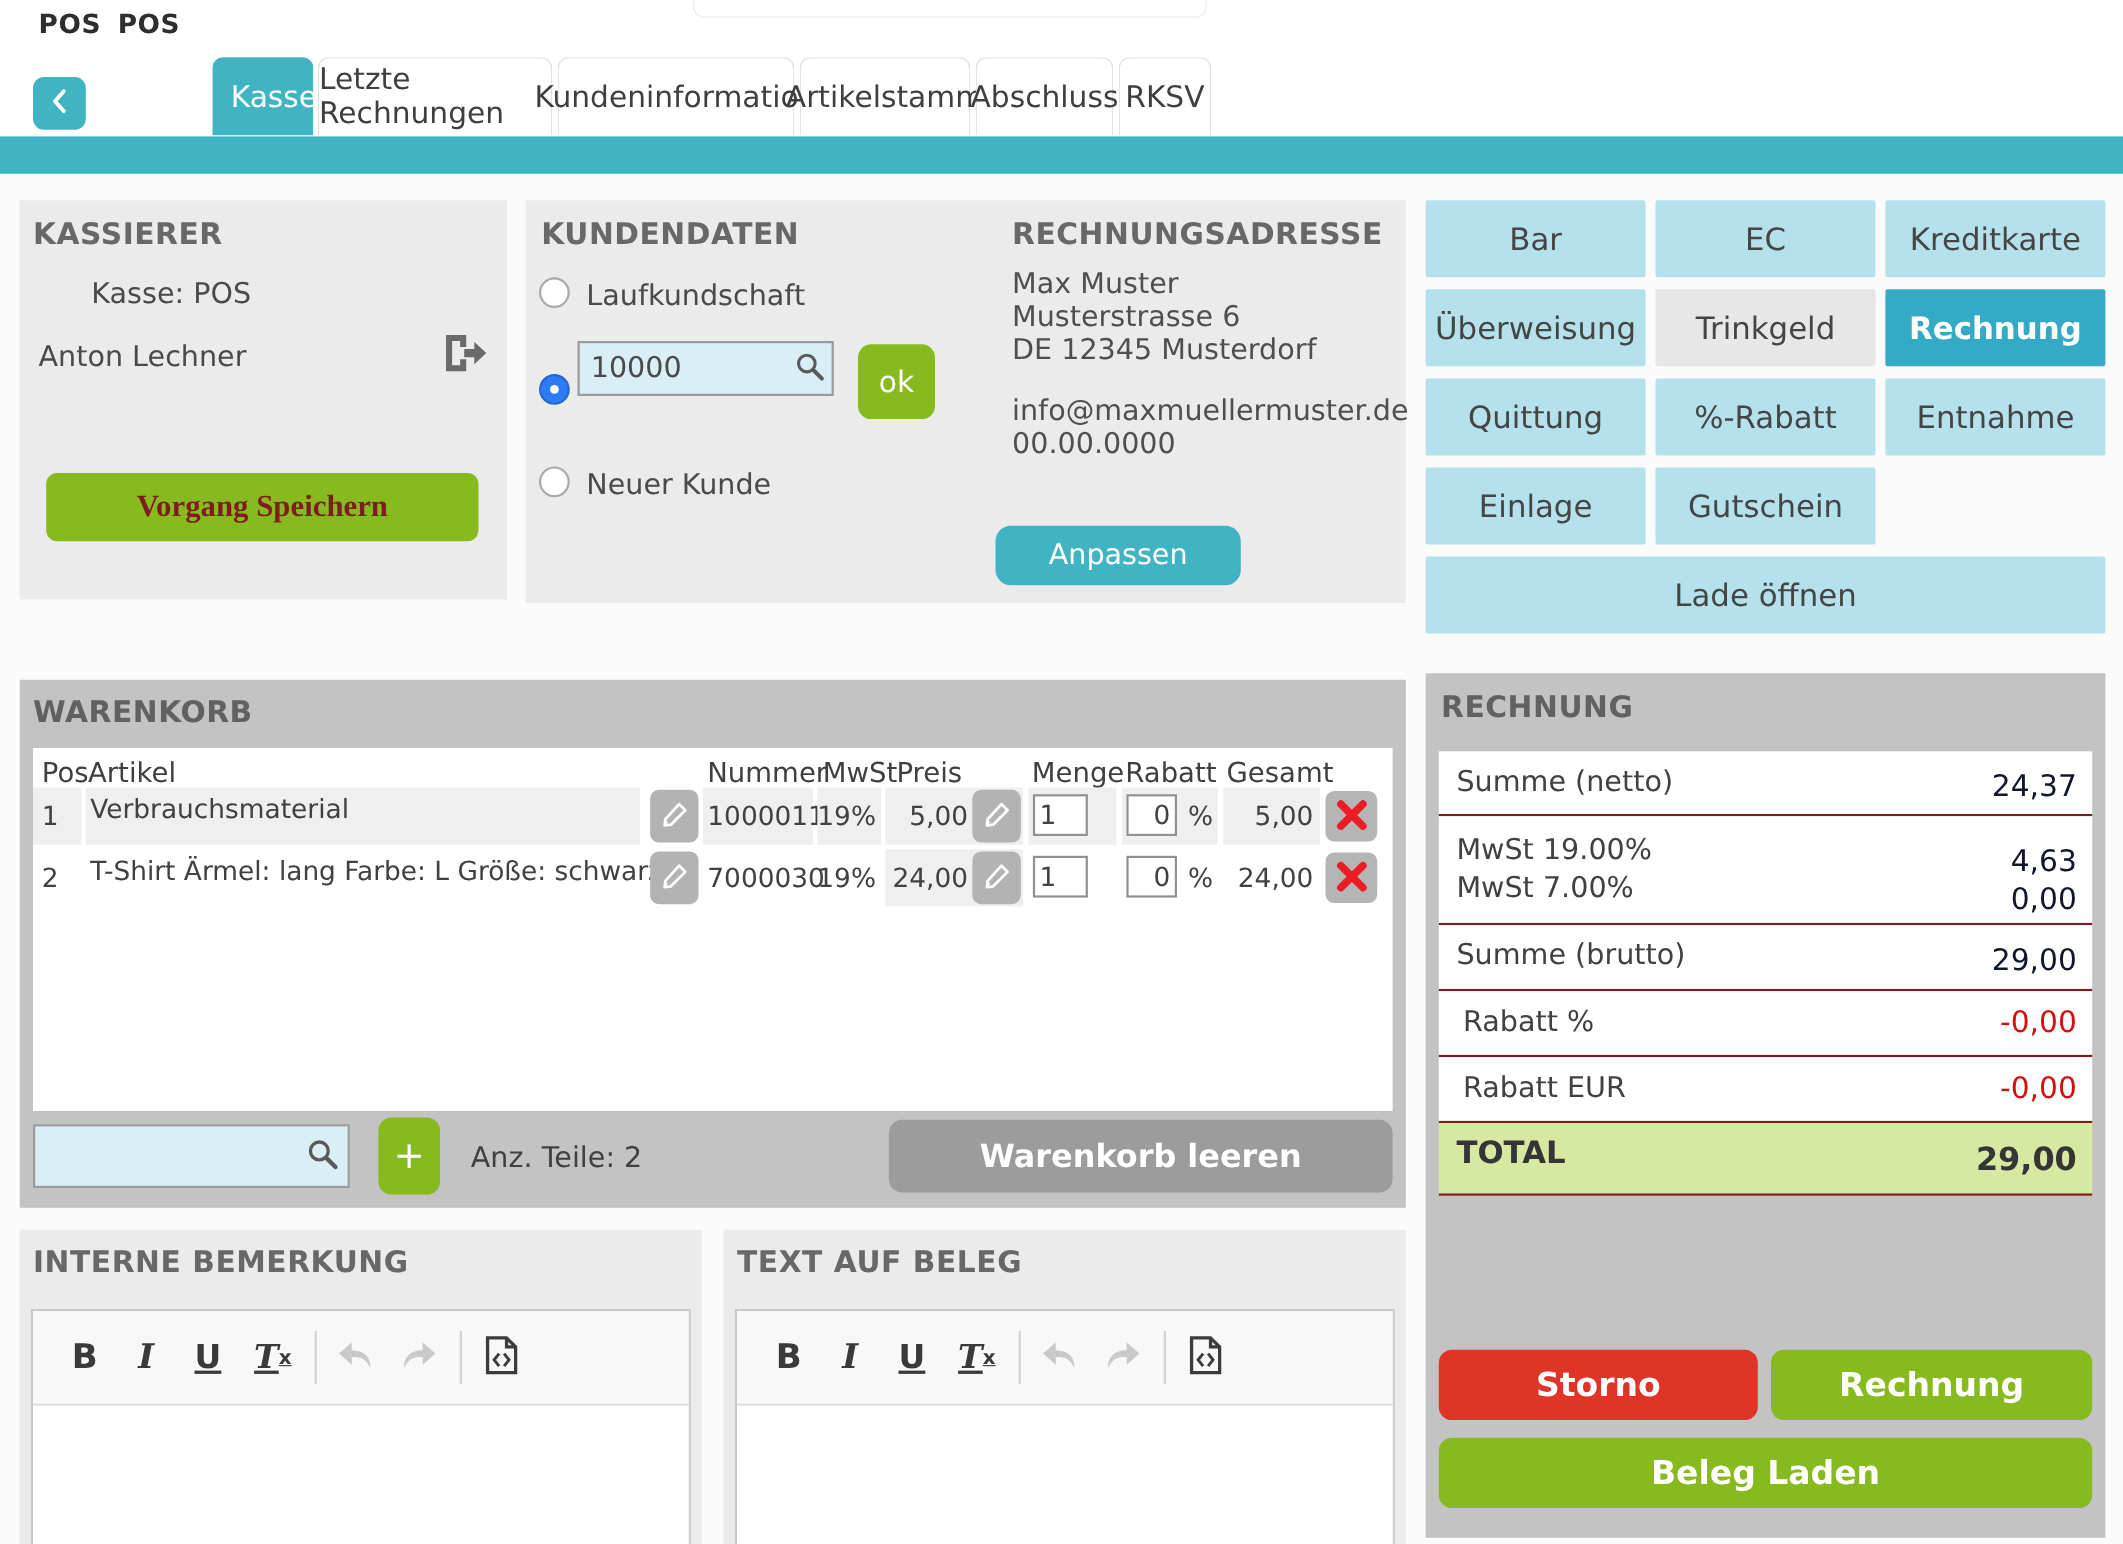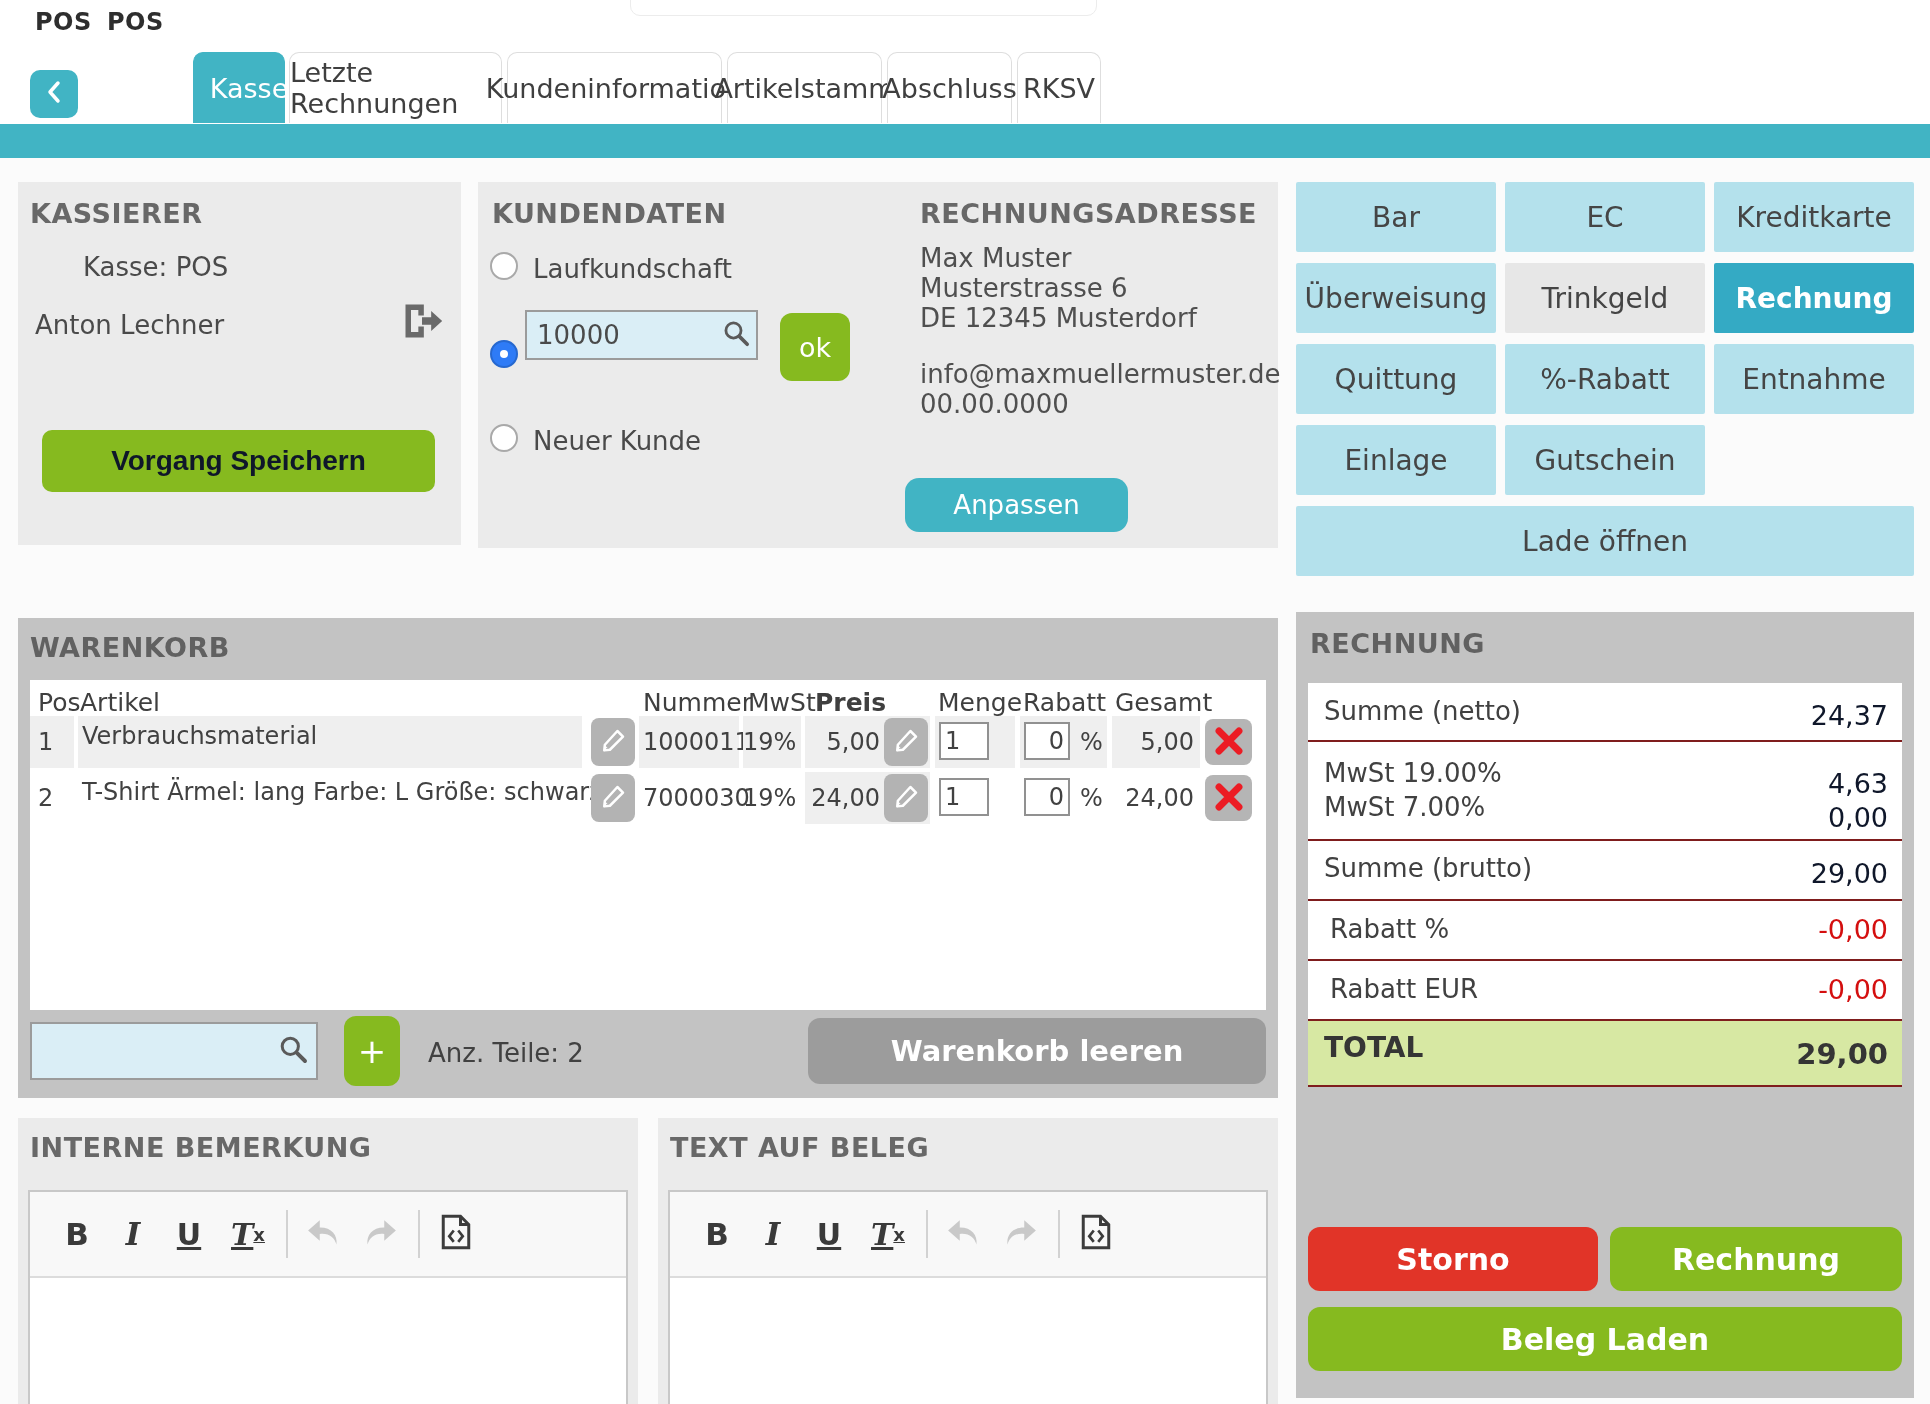--- a/index.html
+++ b/index.html
@@ -25,22 +25,22 @@
   #teal-bar{position:absolute;left:0;top:124px;width:1930px;height:34px;background:#41b4c4;}
 
   
   .panel-light{background:#ebebeb;}
   .panel-dark{background:#c3c3c3;}
   .panel-title{font-size:27px;font-weight:bold;color:#686868;letter-spacing:.5px;}
 
   
   #kassierer{left:18px;top:182px;width:443px;height:363px;}
   #save-btn{position:absolute;left:24px;top:248px;width:393px;height:62px;background:#86ba1f;
-    border:none;border-radius:10px;color:#0f172a;font-weight:bold;font-size:28px;cursor:pointer;
-    font-family:Liberation Sans, sans-serif;}
+    border:none;border-radius:10px;color:#7f1d1d;font-weight:bold;font-size:28px;cursor:pointer;
+    font-family:Liberation Serif, serif;}
 
   
   #kundendaten{left:478px;top:182px;width:800px;height:366px;}
   .radio{position:absolute;width:28px;height:28px;border-radius:50%;background:#fff;border:2px solid #a9a9a9;box-sizing:border-box;cursor:pointer;}
   .radio.sel{background:#2e7bf6;border-color:#2668cf;}
   .radio.sel::after{content:"";position:absolute;left:8px;top:8px;width:8px;height:8px;border-radius:50%;background:#fff;}
   .blue-input{background:#daeef6;border:2px solid #9b9b9b;box-sizing:border-box;font-family:inherit;
     font-size:26px;color:#4a4a4a;padding:0 40px 0 10px;}
   #ok-btn{position:absolute;left:302px;top:131px;width:70px;height:68px;background:#86ba1f;border:none;
     border-radius:12px;color:#fff;font-size:27px;cursor:pointer;font-family:inherit;}
@@ -203,21 +203,21 @@
 </div>
 
 <div id="warenkorb" class="abs panel-dark">
   <div class="panel-title abs" style="left:12px;top:14px;color:#616161;">WARENKORB</div>
 
   <div id="cart-table">
     <span class="c-head" style="left:8px;">Pos</span>
     <span class="c-head" style="left:50px;">Artikel</span>
     <span class="c-head" style="left:613px;">Nummer</span>
     <span class="c-head" style="left:718px;">MwSt</span>
-    <span class="c-head" style="left:785px;font-weight:bold;">Preis</span>
+    <span class="c-head" style="left:785px;">Preis</span>
     <span class="c-head" style="left:908px;">Menge</span>
     <span class="c-head" style="left:993px;">Rabatt</span>
     <span class="c-head" style="left:1085px;">Gesamt</span>
 
     <div class="cart-row" style="top:36px;">
       <div class="cell gray cell-text" style="left:0;width:44px;padding-left:8px;">1</div>
       <div class="cell gray cell-text" style="left:48px;width:504px;padding-left:4px;line-height:40px;">Verbrauchsmaterial</div>
       <button class="edit-btn" style="left:561px;">
         <span><svg width="30" height="30" viewBox="0 0 24 24">
               <path d="M15.5 4 L20 8.5 L9.5 19 L5 19.5 L5.5 15 Z" fill="none" stroke="#fff" stroke-width="2" stroke-linejoin="round"></path>

